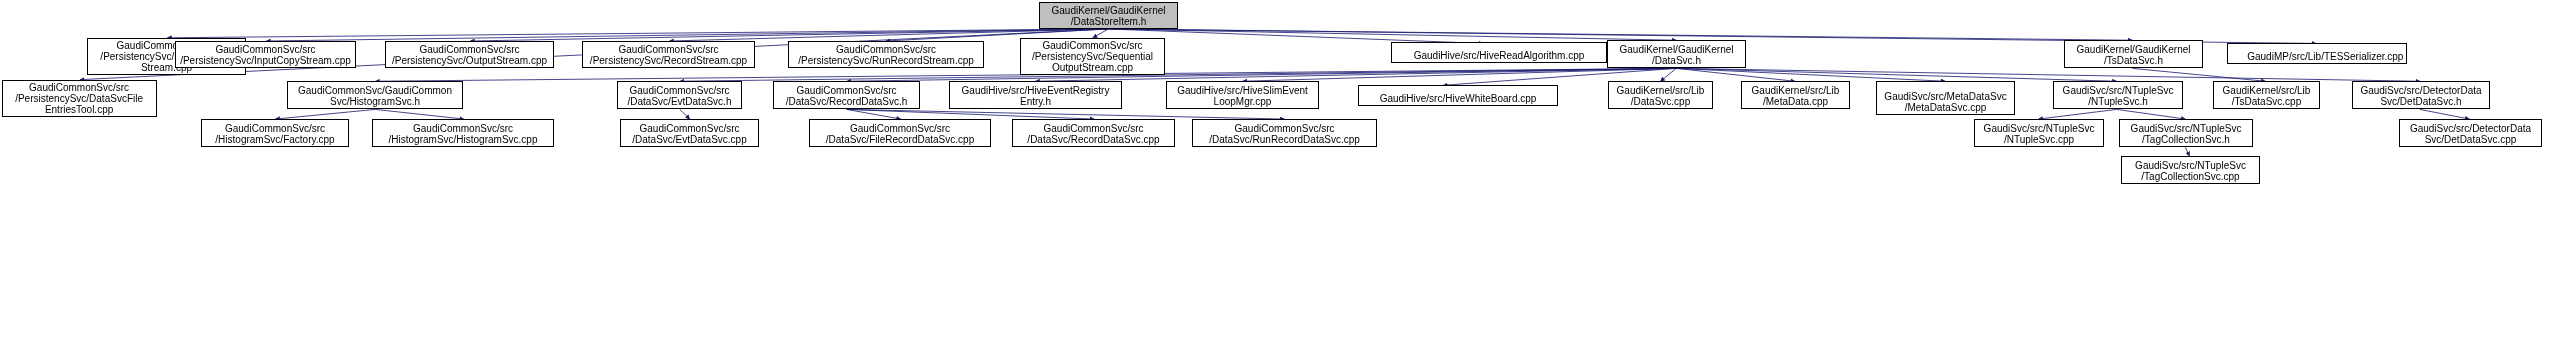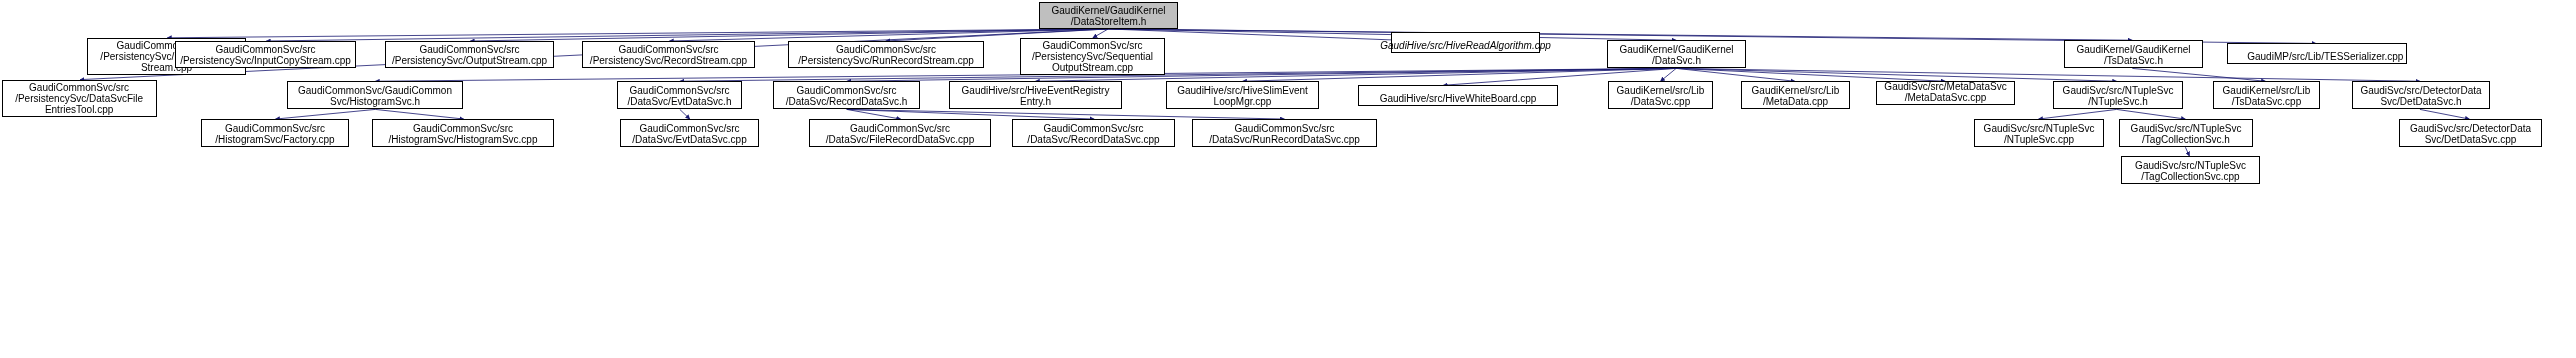--- a/index.html
+++ b/index.html
@@ -107,42 +107,42 @@
 /PersistencySvc/InputCopyStream.cpp</span></div>
       <div class="node" style="left: 385px; top: 41px; width: 169px; height: 27px;"><span class="node-label">GaudiCommonSvc/src
 /PersistencySvc/OutputStream.cpp</span></div>
       <div class="node" style="left: 582px; top: 41px; width: 173px; height: 27px;"><span class="node-label">GaudiCommonSvc/src
 /PersistencySvc/RecordStream.cpp</span></div>
       <div class="node" style="left: 788px; top: 41px; width: 196px; height: 27px;"><span class="node-label">GaudiCommonSvc/src
 /PersistencySvc/RunRecordStream.cpp</span></div>
       <div class="node" style="left: 1020px; top: 38px; width: 145px; height: 37px;"><span class="node-label">GaudiCommonSvc/src
 /PersistencySvc/Sequential
 OutputStream.cpp</span></div>
-      <div class="node" style="left: 1391px; top: 32px; width: 149px; height: 21px; font-style: italic;"><span class="node-label">GaudiHive/src/HiveReadAlgorithm.cpp</span></div>
+      <div class="node" style="left: 1391px; top: 42px; width: 216px; height: 21px;"><span class="node-label">GaudiHive/src/HiveReadAlgorithm.cpp</span></div>
       <div class="node" style="left: 1607px; top: 40px; width: 139px; height: 28px;"><span class="node-label">GaudiKernel/GaudiKernel
 /DataSvc.h</span></div>
       <div class="node" style="left: 2064px; top: 40px; width: 139px; height: 28px;"><span class="node-label">GaudiKernel/GaudiKernel
 /TsDataSvc.h</span></div>
       <div class="node" style="left: 2227px; top: 43px; width: 180px; height: 21px; padding-left: 19px;"><span class="node-label">GaudiMP/src/Lib/TESSerializer.cpp</span></div>
       <div class="node" style="left: 287px; top: 81px; width: 176px; height: 28px;"><span class="node-label">GaudiCommonSvc/GaudiCommon
 Svc/HistogramSvc.h</span></div>
       <div class="node" style="left: 617px; top: 81px; width: 125px; height: 28px;"><span class="node-label">GaudiCommonSvc/src
 /DataSvc/EvtDataSvc.h</span></div>
       <div class="node" style="left: 773px; top: 81px; width: 147px; height: 28px;"><span class="node-label">GaudiCommonSvc/src
 /DataSvc/RecordDataSvc.h</span></div>
       <div class="node" style="left: 949px; top: 81px; width: 173px; height: 28px;"><span class="node-label">GaudiHive/src/HiveEventRegistry
 Entry.h</span></div>
       <div class="node" style="left: 1166px; top: 81px; width: 153px; height: 28px;"><span class="node-label">GaudiHive/src/HiveSlimEvent
 LoopMgr.cpp</span></div>
       <div class="node" style="left: 1358px; top: 85px; width: 200px; height: 21px;"><span class="node-label">GaudiHive/src/HiveWhiteBoard.cpp</span></div>
       <div class="node" style="left: 1608px; top: 81px; width: 105px; height: 28px;"><span class="node-label">GaudiKernel/src/Lib
 /DataSvc.cpp</span></div>
       <div class="node" style="left: 1741px; top: 81px; width: 109px; height: 28px;"><span class="node-label">GaudiKernel/src/Lib
 /MetaData.cpp</span></div>
-      <div class="node" style="left: 1876px; top: 81px; width: 139px; height: 24px;"><span class="node-label">GaudiSvc/src/MetaDataSvc
+      <div class="node" style="left: 1876px; top: 81px; width: 139px; height: 34px;"><span class="node-label">GaudiSvc/src/MetaDataSvc
 /MetaDataSvc.cpp</span></div>
       <div class="node" style="left: 2053px; top: 81px; width: 130px; height: 28px;"><span class="node-label">GaudiSvc/src/NTupleSvc
 /NTupleSvc.h</span></div>
       <div class="node" style="left: 2213px; top: 81px; width: 107px; height: 28px;"><span class="node-label">GaudiKernel/src/Lib
 /TsDataSvc.cpp</span></div>
       <div class="node" style="left: 2352px; top: 81px; width: 138px; height: 28px;"><span class="node-label">GaudiSvc/src/DetectorData
 Svc/DetDataSvc.h</span></div>
       <div class="node" style="left: 201px; top: 119px; width: 148px; height: 28px;"><span class="node-label">GaudiCommonSvc/src
 /HistogramSvc/Factory.cpp</span></div>
       <div class="node" style="left: 372px; top: 119px; width: 182px; height: 28px;"><span class="node-label">GaudiCommonSvc/src

